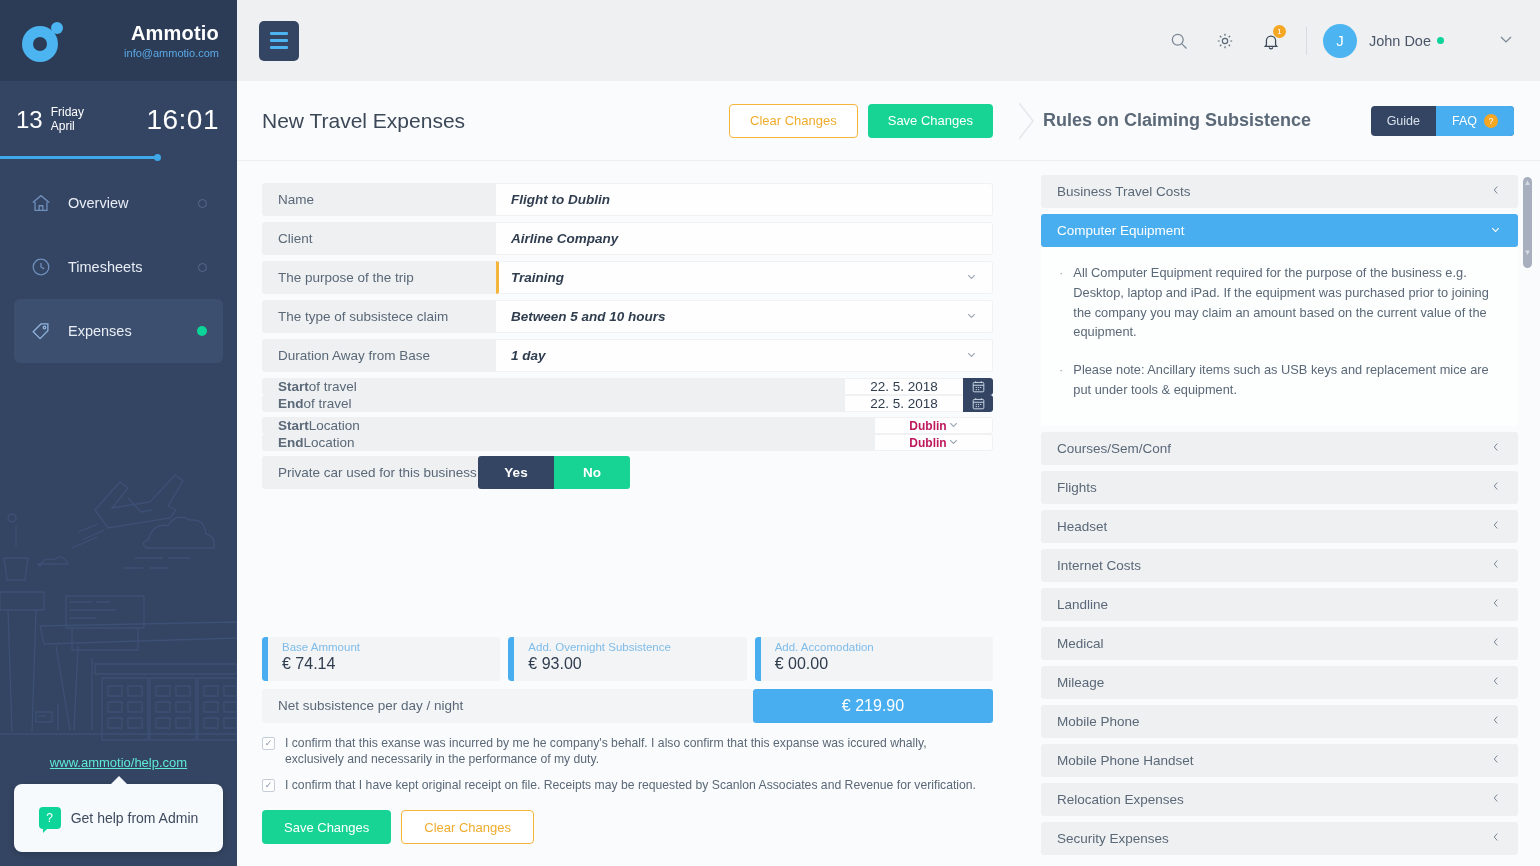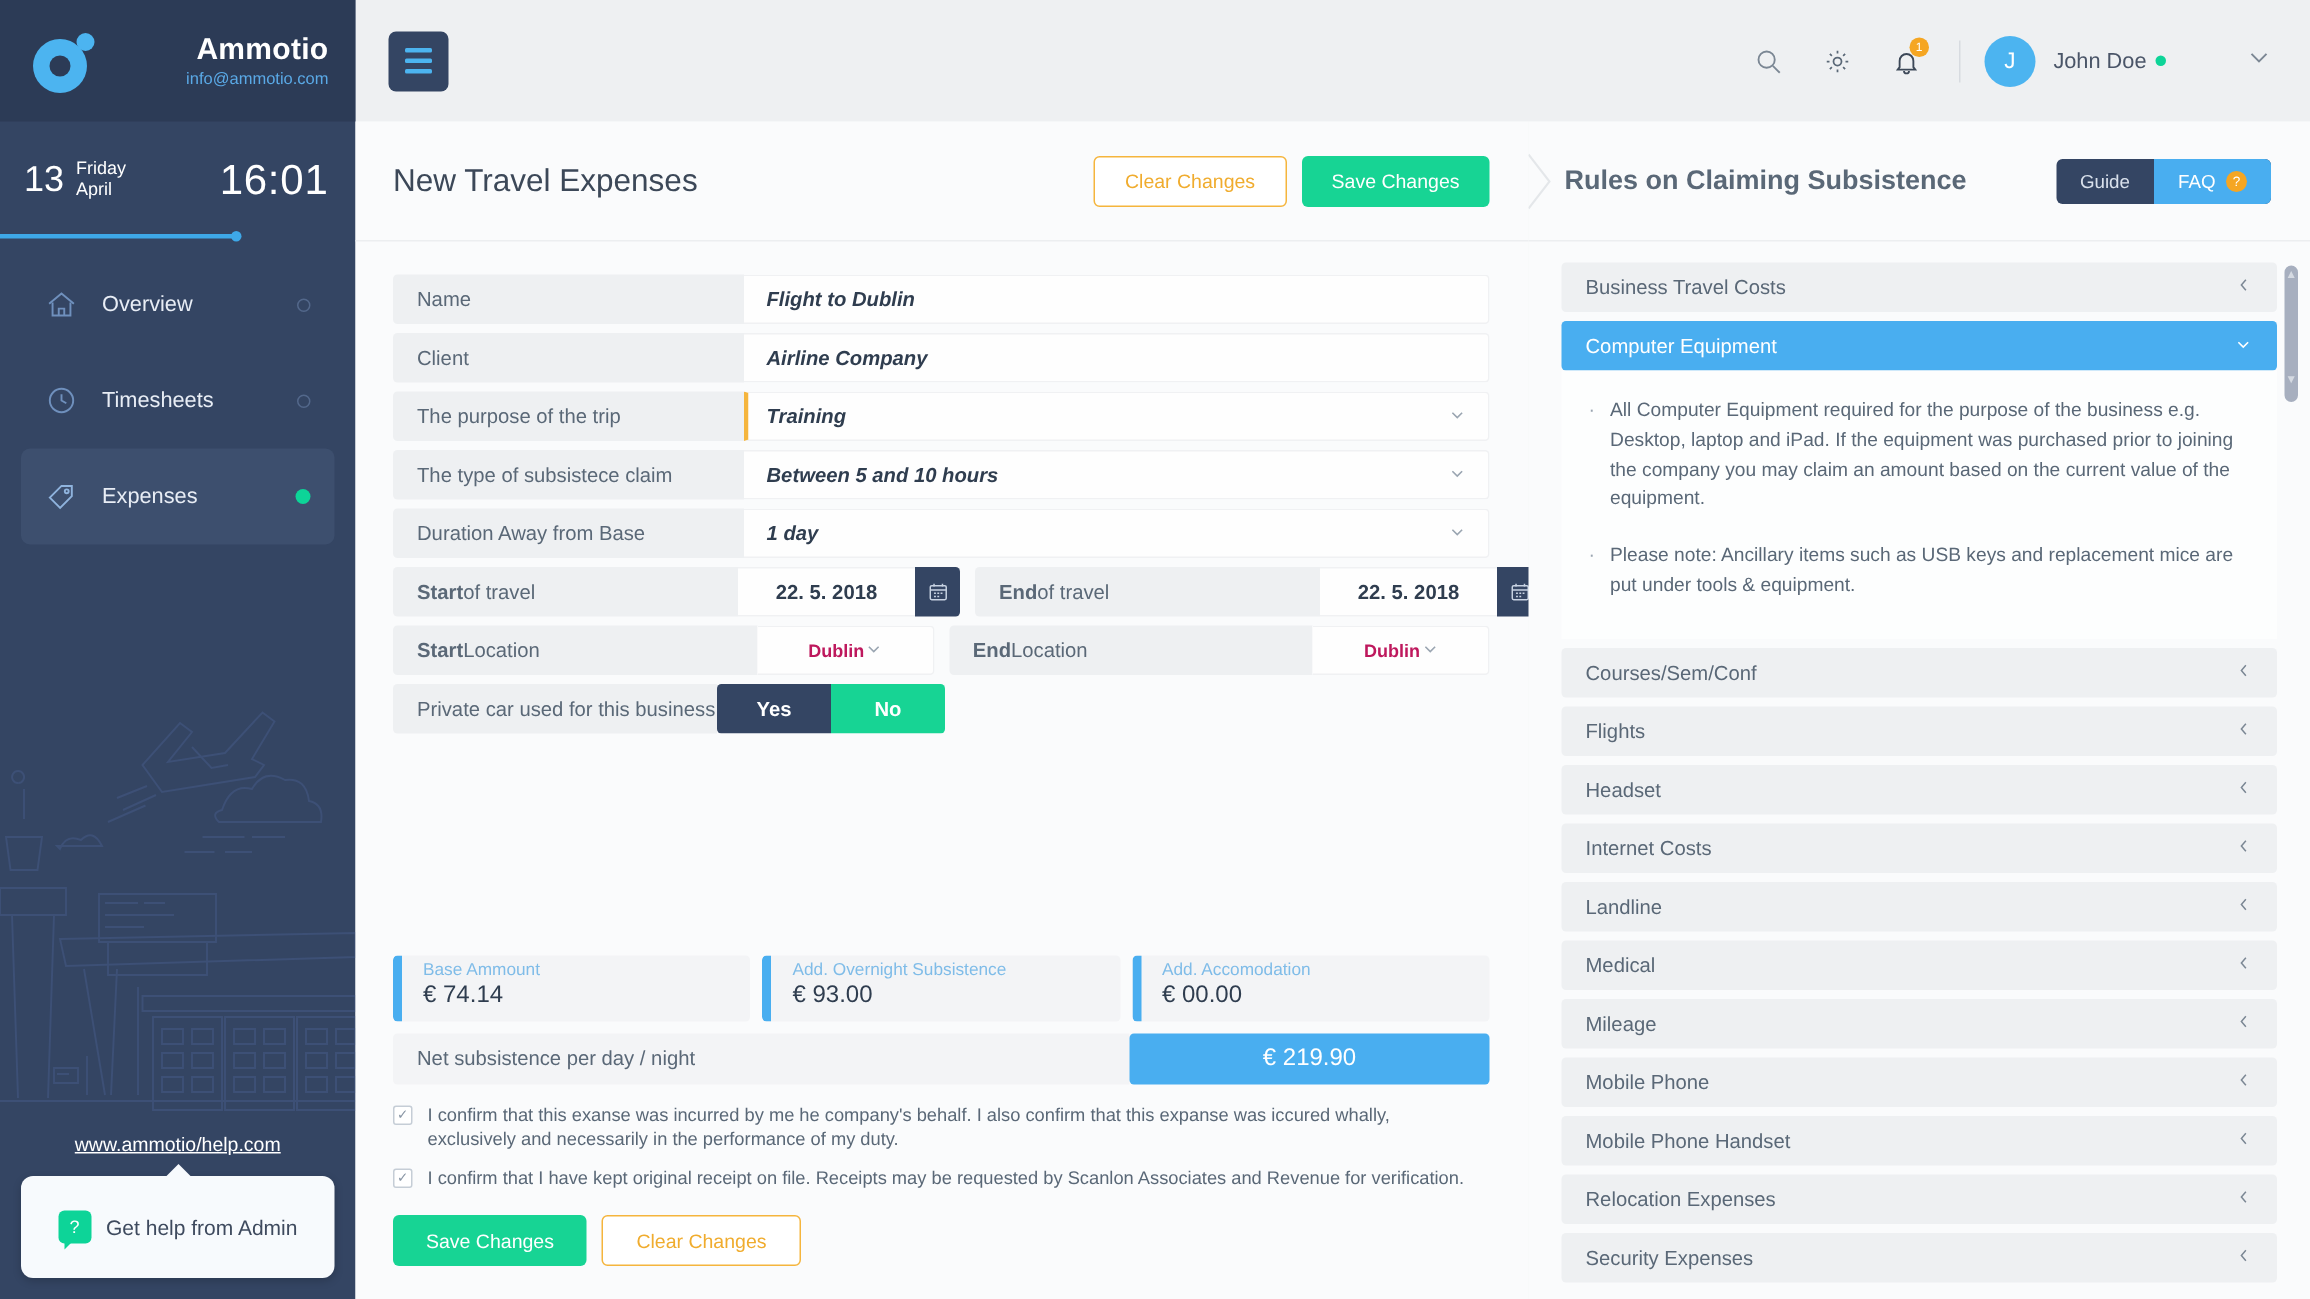--- a/index.html
+++ b/index.html
@@ -63,21 +63,21 @@
   .bullet-empty { width: 9px; height: 9px; border-radius: 50%; border: 1px solid #53688b; }
   .bullet-green { width: 10px; height: 10px; border-radius: 50%; background: #0dd498; }
 
   .illus { position: absolute; left: 0; bottom: 96px; width: 237px; height: 330px; opacity: 1; }
 
   .side-foot {
     position: absolute; left: 0; bottom: 0; width: 237px; padding: 0 14px 14px 14px;
     text-align: center; z-index: 4;
   }
   .help-link {
-    color: #ffffff; font-size: 13px; text-decoration: underline; display: block; margin-bottom: 14px;
+    color: #5eead4; font-size: 13px; text-decoration: underline; display: block; margin-bottom: 14px;
   }
   .help-card {
     background: #f7fafd; border-radius: 8px; height: 68px;
     display: flex; align-items: center; justify-content: center; gap: 10px;
     position: relative; box-shadow: 0 2px 6px rgba(0,0,0,.18);
   }
   .help-card::before {
     content: ""; position: absolute; top: -8px; left: 50%; margin-left: -9px;
     border-left: 9px solid transparent; border-right: 9px solid transparent;
     border-bottom: 9px solid #f7fafd;
@@ -143,26 +143,26 @@
     display: flex; align-items: center; padding-left: 16px; font-size: 13.5px; color: #5a6877;
   }
   .fval {
     flex: 1; background: #fefefe; border-radius: 0 3px 3px 0; display: flex; align-items: center;
     padding: 0 14px 0 15px; font-size: 13.5px; color: #2f3d4f; font-weight: bold;
     justify-content: space-between; border: 1px solid #f0f1f3; border-left: none; font-style: italic;
   }
   .fval.alert { border-left: 3px solid #f5b53d; padding-left: 12px; }
   .chev-dn { color: #9aa5b1; font-size: 11px; }
 
-  .halfrow { display: flex; gap: 10px; margin-bottom: 6px; height: 33px; }
+  .halfrow { display: flex; gap: 0; margin-bottom: 6px; height: 33px; flex-direction: column; }
   .half { flex: 1; display: flex; }
   .half .flabel { width: 230px; min-width: 0; flex: 1; }
   .dval {
     width: 118px; background: #fefefe; display: flex; align-items: center; justify-content: center;
-    font-size: 13.5px; font-weight: bold; color: #2f3d4f; border: 1px solid #f0f1f3; border-left: none; border-right: none;
+    font-size: 13.5px; font-weight: normal; color: #2f3d4f; border: 1px solid #f0f1f3; border-left: none; border-right: none;
   }
   .calbtn {
     width: 30px; background: #344563; border-radius: 0 3px 3px 0; display: flex;
     align-items: center; justify-content: center; cursor: pointer;
   }
   .selval {
     width: 118px; background: #fefefe; border-radius: 0 3px 3px 0; display: flex; align-items: center;
     justify-content: center; padding: 0 12px 0 14px; font-size: 12px; font-weight: bold; color: #be185d;
     border: 1px solid #f0f1f3; border-left: none;
   }

